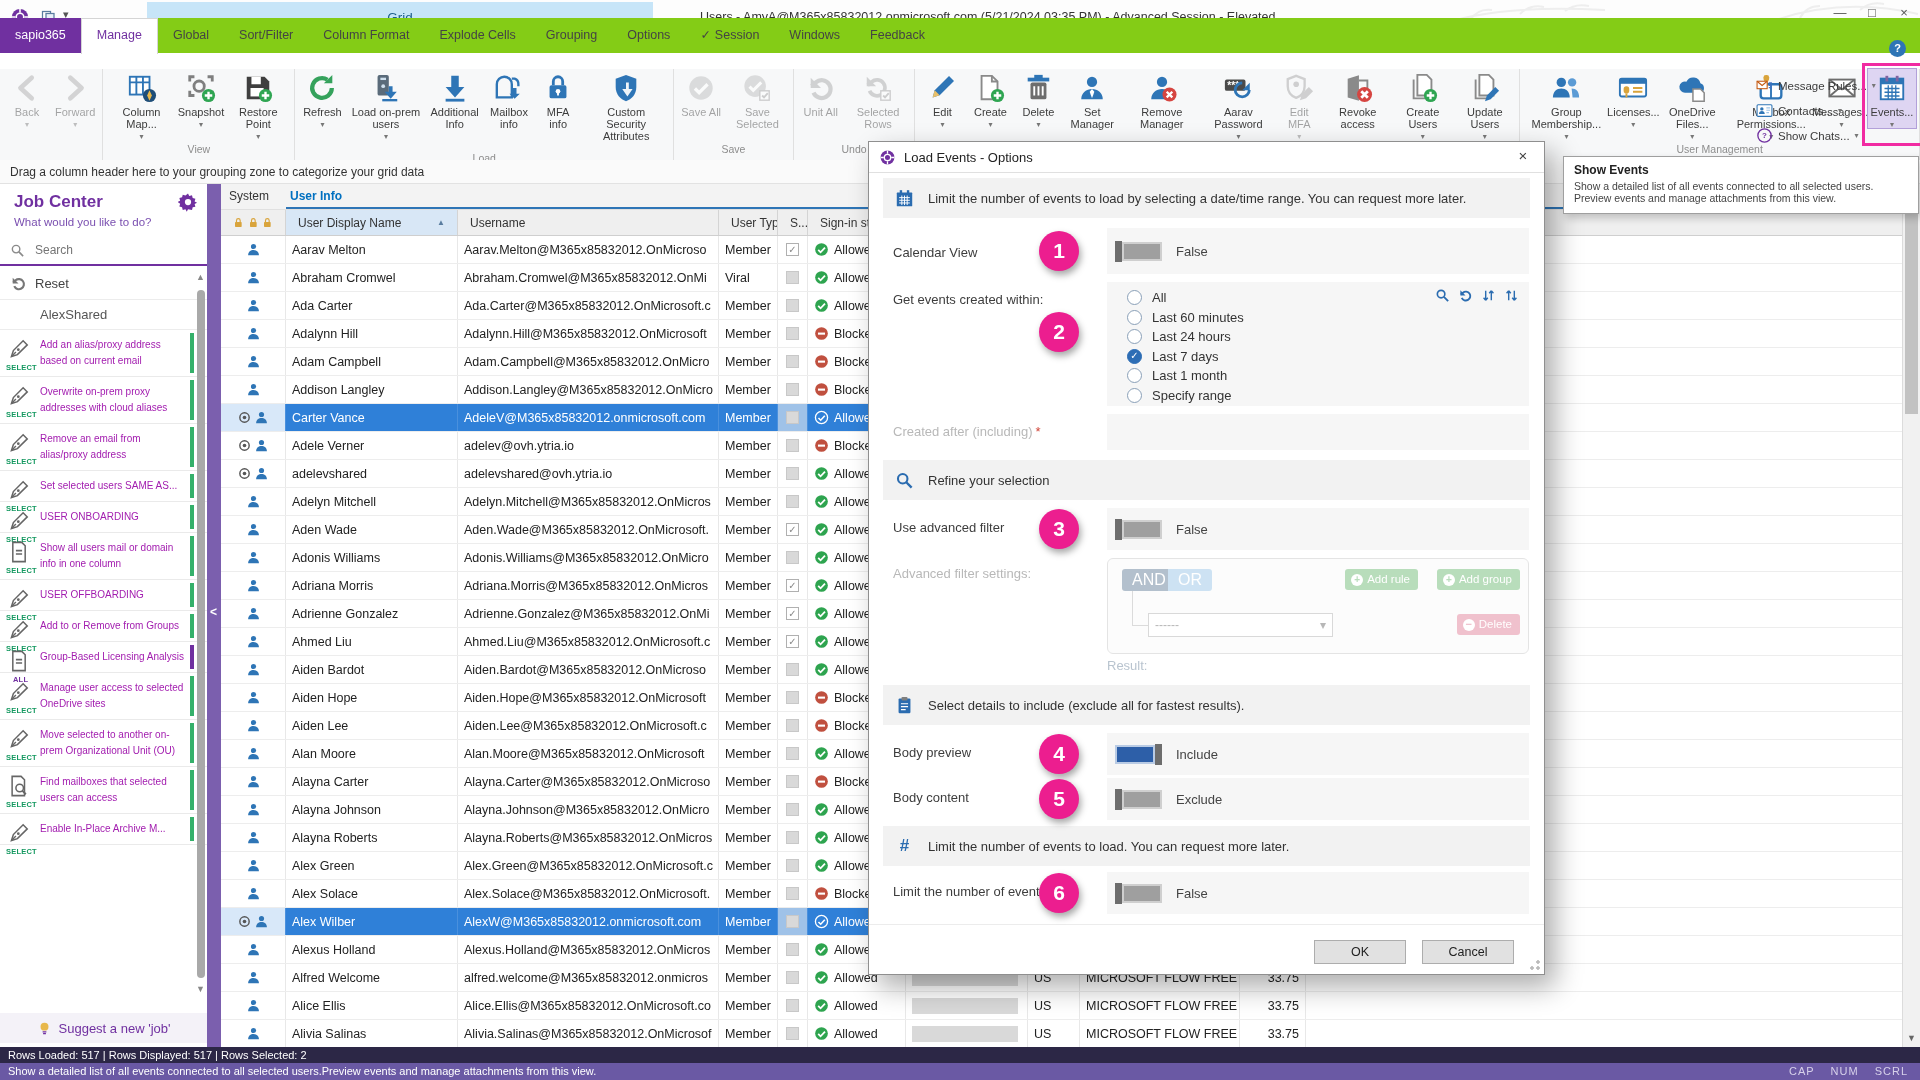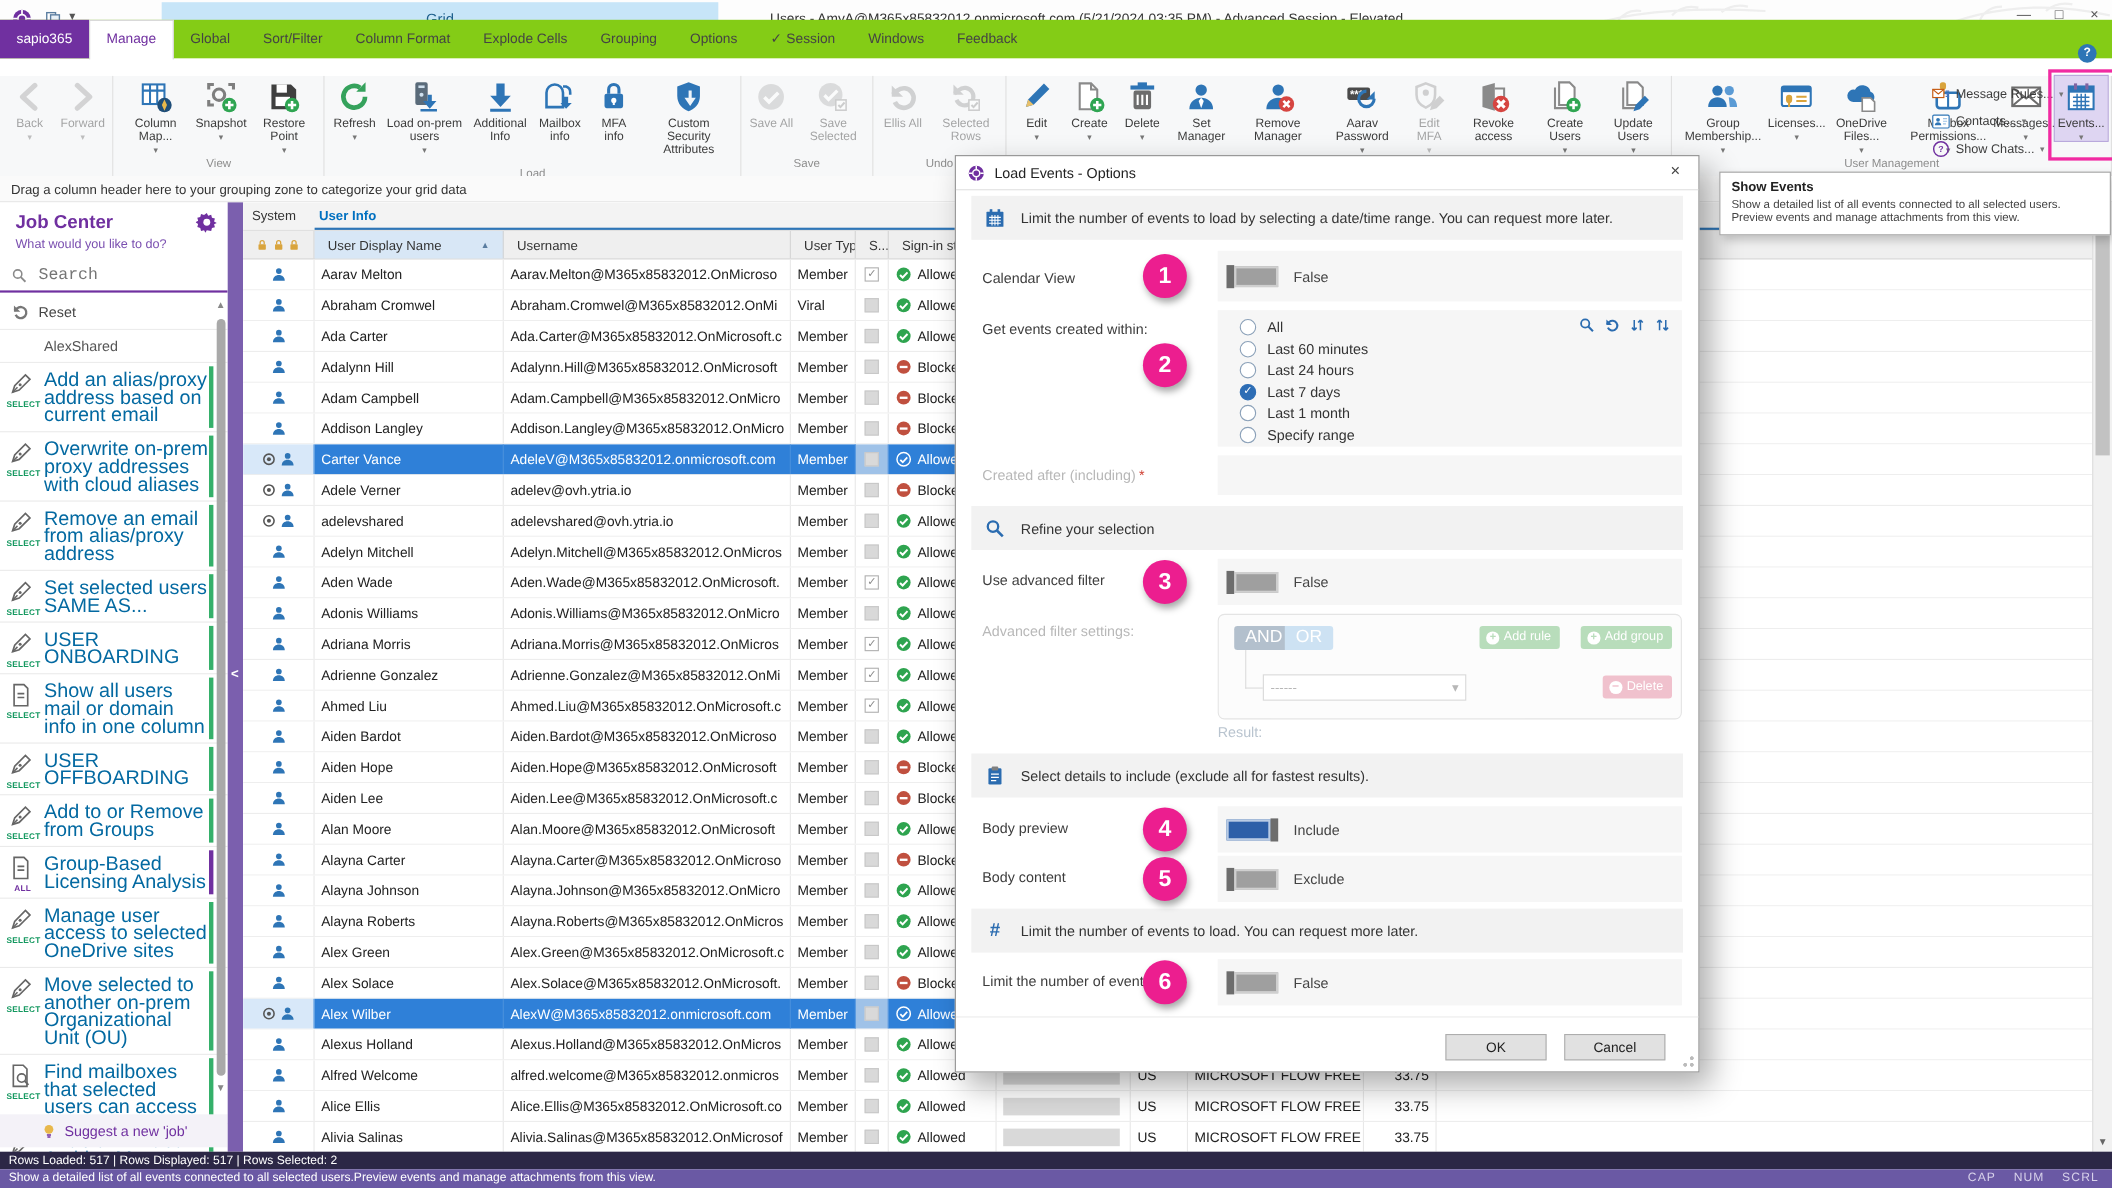--- a/index.html
+++ b/index.html
@@ -50,31 +50,31 @@
   
   .dragbar{position:absolute;left:0;top:160px;width:1920px;height:24px;background:#fafafa;border-bottom:1px solid #e2e2e2;
            font-size:12px;color:#333;line-height:24px;padding-left:10px;box-sizing:border-box}
   
   .sidebar{position:absolute;left:0;top:184px;width:207px;height:863px;background:#fff;overflow:hidden}
   .sbtitle{position:absolute;left:14px;top:8px;font-size:17px;font-weight:bold;color:#7030a0}
   .sbgear{position:absolute;left:178px;top:8px;width:20px;height:20px}
   .sbsub{position:absolute;left:14px;top:32px;font-size:11.5px;color:#7a4fb0}
   .sbsearch{position:absolute;left:0;top:52px;width:207px;height:30px;border-bottom:2px solid #7030a0;box-sizing:border-box;
             display:flex;align-items:center;padding:0 10px;gap:8px}
-  .sbsearch input{border:none;outline:none;font-size:15px;color:#6d28d9;width:140px;font-family:Liberation Mono, monospace;background:transparent}
+  .sbsearch input{border:none;outline:none;font-size:12px;color:#6d28d9;width:140px;font-family:Liberation Sans, sans-serif;background:transparent}
   .sbrow{display:flex;align-items:center;gap:8px;padding:0 10px;font-size:13px;color:#444;border-bottom:1px solid #ececec}
   .sbreset{position:absolute;left:0;top:84px;width:207px;height:32px;box-sizing:border-box}
   .sbsaved{position:absolute;left:0;top:116px;width:207px;height:30px;line-height:30px;padding-left:40px;font-size:13px;
            color:#555;border-bottom:1px solid #ececec;box-sizing:border-box}
   .sbitems{position:absolute;left:0;top:146px;width:207px}
   .sbitem{position:relative;border-bottom:1px solid #eaeaea;padding:7px 18px 7px 40px;min-height:28px;box-sizing:border-box}
   .sbicon{position:absolute;left:8px;top:8px;width:22px;height:22px}
   .sbtag{position:absolute;left:6px;top:33px;font-size:7.5px;font-weight:bold;color:#13985f;letter-spacing:.2px}
   .sbtag.all{color:#7030a0;left:13px}
-  .sblabel{font-size:18px;line-height:16px;color:#0369a1;width:150px}
+  .sblabel{font-size:10px;line-height:16px;color:#a21caf;width:150px}
   .sbaccent{position:absolute;right:13px;top:3px;bottom:3px;width:4px;background:#35b06a}
   .sbaccent.purple{background:#7030a0}
   .sbscroll{position:absolute;right:2px;top:106px;width:8px;height:688px;background:#a9a9a9;border-radius:4px}
   .sbarrow{position:absolute;right:2px;font-size:9px;color:#888}
   .sbsuggest{position:absolute;left:0;bottom:4px;width:207px;height:30px;background:#f4f2f8;color:#7030a0;
              display:flex;align-items:center;justify-content:center;gap:7px;font-size:13px}
   .collapsebar{position:absolute;left:207px;top:184px;width:14px;height:863px;background:#7b5fae}
   .chev{position:absolute;left:3px;top:421px;color:#fff;font-size:12px;font-weight:bold}
   
   .grid{position:absolute;left:221px;top:184px;width:1681px;height:864px;background:#fff;overflow:hidden;font-size:12.5px}
@@ -385,21 +385,21 @@
   </div>
       <div class="rgroup">
     <div class="rbtns">
           <div class="rbtn disabled">
     <span class="ric">
               <svg viewBox="0 0 32 32" width="100%" height="100%">
                 <path d="M8 21a9.5 9.5 0 1 0 2.5-11L6 14" fill="none" stroke="#a3a3a3" stroke-width="4.5"></path>
                 <path d="M5 5v11h11z" fill="#a3a3a3"></path>
               </svg>
             </span>
-    <span class="rlbl">Ellis All</span>
+    <span class="rlbl">Unit All</span>
     <span class="rcaret"></span>
   </div>
           <div class="rbtn disabled">
     <span class="ric">
               <svg viewBox="0 0 32 32" width="100%" height="100%">
                 <path d="M7 19a8.5 8.5 0 1 0 2.3-9.6L5 13" fill="none" stroke="#a3a3a3" stroke-width="4"></path>
                 <path d="M4 4v10h10z" fill="#a3a3a3"></path>
                 <rect x="19" y="19" width="10" height="10" fill="#fff" stroke="#9a9a9a" stroke-width="1.5"></rect>
                 <path d="M21.5 24l2 2 4-4.5" stroke="#9a9a9a" stroke-width="2" fill="none"></path>
               </svg>

